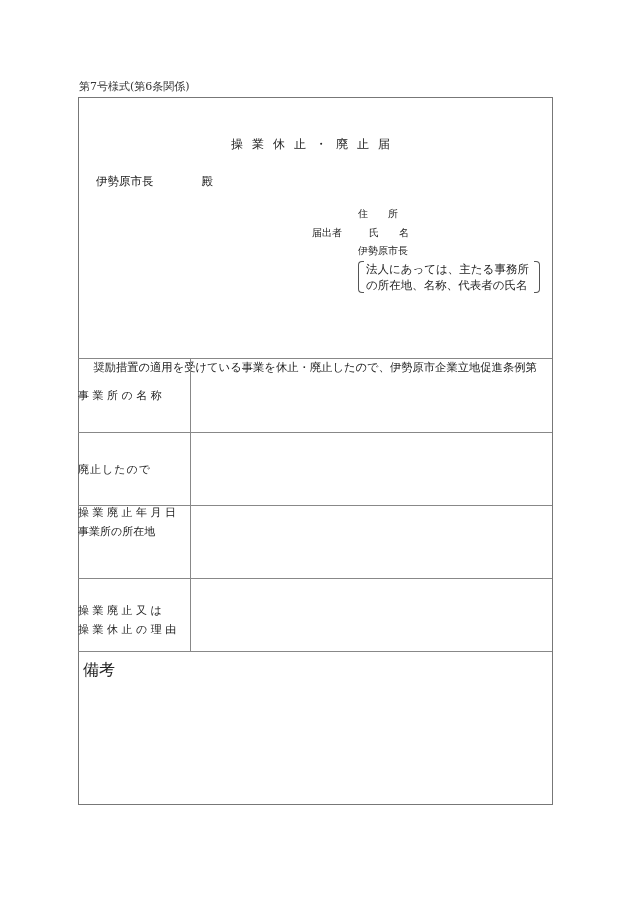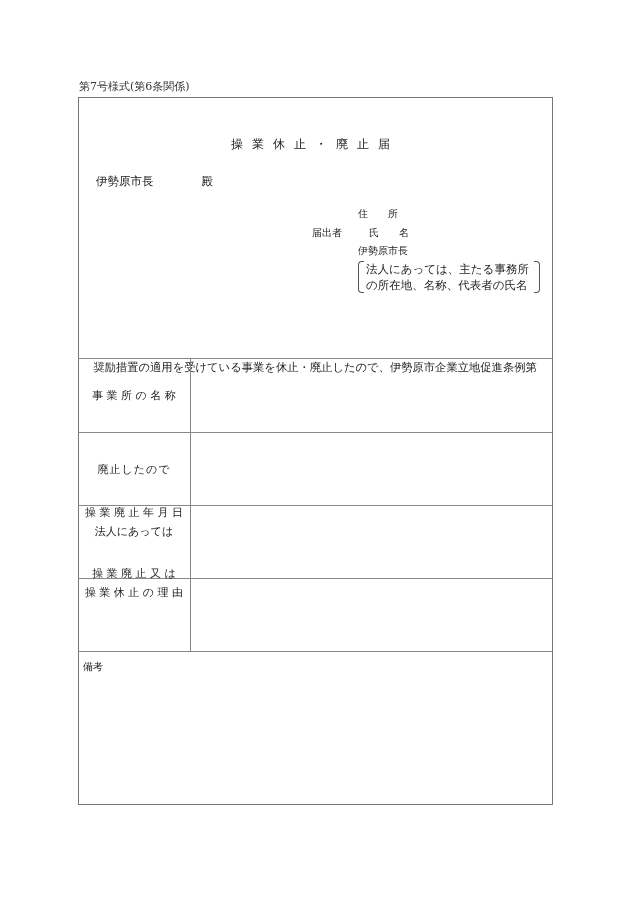--- a/index.html
+++ b/index.html
@@ -14,24 +14,24 @@
   .applicant { font-size:10px; white-space:nowrap; }
   .bracket { left:358px; top:261px; width:182px; height:32px; }
   .bracket .line { font-size:11.5px; line-height:16px; white-space:nowrap; padding-left:8px; }
   .bl, .br { position:absolute; top:0; width:5px; height:30px; border:1px solid #555; }
   .bl { left:0; border-right:none; border-radius:4px 0 0 4px; }
   .br { right:0; border-left:none; border-radius:0 4px 4px 0; }
   .body-text { left:82px; top:313px; width:468px; font-size:11.3px; line-height:20px;margin-top:45px; }
   .hline { position:absolute; left:78px; width:474px; height:0; border-top:1px solid #888; }
   .vline { position:absolute; left:190px; width:0; border-left:1px solid #888; top:358px; height:293px; }
   .row-label { position:absolute; left:78px; width:112px; display:flex; flex-direction:column;
-               justify-content:center; align-items:center; font-size:11px; line-height:19px; }
+               justify-content:center; font-size:11px; line-height:19px; }
   .row-label span { display:block; white-space:nowrap; }
   .row-value { position:absolute; left:191px; width:360px; }
-  .remarks { left:83px; top:660px; font-size:10px; }
+  .remarks { left:83px; top:660px; font-size:16px; }
   .remarks-area { left:79px; top:652px; width:472px; height:151px; }
 </style>
 </head>
 <body>
 
 <div class="abs form-label">第7号様式(第6条関係)</div>
 
 <div class="abs box"></div>
 
 <div class="abs title">操業休止・廃止届</div>
@@ -68,24 +68,24 @@
 </div>
 <div class="row-value" style="top:359px; height:73px;"></div>
 
 <div class="row-label" style="top:433px; height:72px;">
   <span style="letter-spacing:1px;">廃止したので</span>
 </div>
 <div class="row-value" style="top:433px; height:72px;"></div>
 
 <div class="row-label" style="top:486px; height:72px;">
   <span>操 業 廃 止 年 月 日</span>
-  <span>法人にあっては</span>
+  <span>事業所の所在地</span>
 </div>
 <div class="row-value" style="top:506px; height:72px;"></div>
 
-<div class="row-label" style="top:547px; height:72px;">
+<div class="row-label" style="top:584px; height:72px;">
   <span>操 業 廃 止 又 は</span>
   <span>操 業 休 止 の 理 由</span>
 </div>
 <div class="row-value" style="top:579px; height:72px;"></div>
 
 <div class="abs remarks-area"></div>
 <div class="abs remarks">備考</div>
 
 </body></html>

